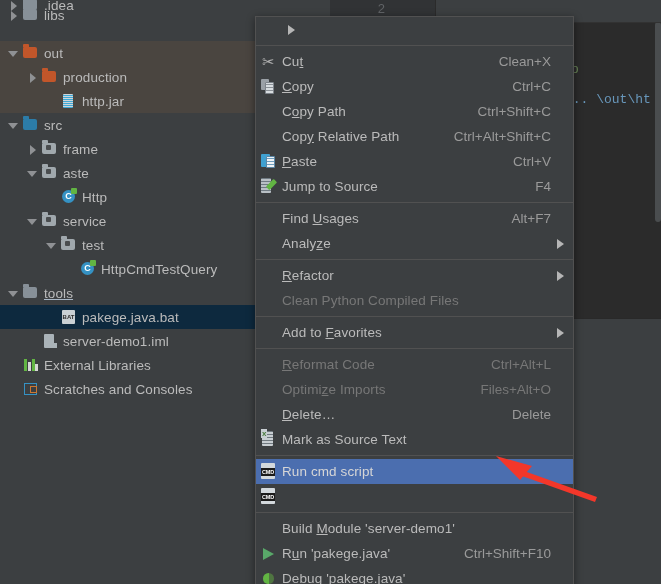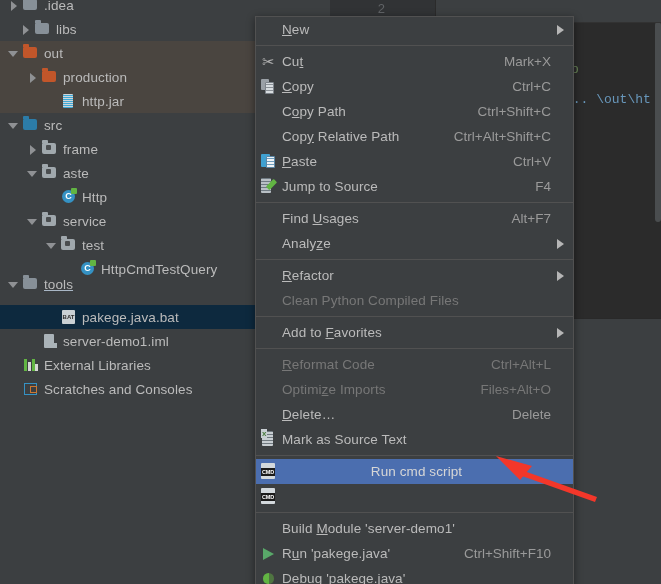--- a/index.html
+++ b/index.html
@@ -127,21 +127,21 @@
     position:absolute;left:255px;top:16px;width:317px;
     background:#3c3f41;border:1px solid #515151;
     box-shadow:0 2px 8px rgba(0,0,0,.45);
     z-index:40;
   }
   .mi{
     position:relative;height:25px;display:flex;align-items:center;
     padding:0 8px 0 0;box-sizing:border-box;cursor:default;
   }
   .mi.sel{ background:#4b6eaf; }
-  .mi.sel .mi-label{ color:#d6d6d6;text-align:center; }
+  .mi.sel .mi-label{ color:#d6d6d6; }
   .mi-ico{
     width:26px;flex:0 0 26px;height:25px;position:relative;
   }
   .mi-label{
     flex:1 1 auto;font-size:13.5px;color:#bbbbbb;white-space:nowrap;letter-spacing:.1px;
   }
   .mi.disabled .mi-label,.mi.disabled .mi-key{ color:#777777; }
   .mi-key{
     flex:0 0 auto;font-size:13.5px;color:#9a9a9a;margin-left:18px;white-space:nowrap;
   }
@@ -203,21 +203,21 @@
 
 <div id="project-tree">
     <div class="tree-row" style="top: -7px;">
       <span style="display: inline-block; flex: 0 0 auto; width: 8px; height: 1px;"></span>
       <span class="arrow right"></span>
       <span class="ico">
         <span class="folder f-gray"></span>
       </span>
       <span class="tree-label">.idea</span>
     </div>
-    <div class="tree-row" style="top: 17px; padding-left: 12px;">
+    <div class="tree-row" style="top: 3px;">
       <span style="display: inline-block; flex: 0 0 auto; width: 8px; height: 1px;"></span>
       <span class="arrow right"></span>
       <span class="ico">
         <span class="folder f-gray"></span>
       </span>
       <span class="tree-label">libs</span>
     </div>
     <div class="tree-row band" style="top: 41px;">
       <span style="display: inline-block; flex: 0 0 auto; width: 8px; height: 1px;"></span>
       <span class="arrow down"></span>
@@ -291,21 +291,21 @@
       <span class="tree-label">test</span>
     </div>
     <div class="tree-row" style="top: 257px;">
       <span style="display: inline-block; flex: 0 0 auto; width: 65px; height: 1px;"></span>
       <span class="arrow none"></span>
       <span class="ico">
         <span class="cls green">C</span>
       </span>
       <span class="tree-label">HttpCmdTestQuery</span>
     </div>
-    <div class="tree-row" style="top: 272px; text-decoration: underline;">
+    <div class="tree-row" style="top: 281px; text-decoration: underline;">
       <span style="display: inline-block; flex: 0 0 auto; width: 8px; height: 1px;"></span>
       <span class="arrow down"></span>
       <span class="ico">
         <span class="folder f-gray"></span>
       </span>
       <span class="tree-label">tools</span>
     </div>
     <div class="tree-row sel" style="top: 305px;">
       <span style="display: inline-block; flex: 0 0 auto; width: 46px; height: 1px;"></span>
       <span class="arrow none"></span>
@@ -341,30 +341,29 @@
       <span class="ico">
         <span class="scr"></span>
       </span>
       <span class="tree-label">Scratches and Consoles</span>
     </div>
   </div>
 
 <div id="ctx-menu">
     <div class="mi">
       <span class="mi-ico"></span>
-      <span class="mi-label"><span class="mnem">N</span>ew</span>
       <span class="mi-sub"></span>
     </div>
     <div class="sep"></div>
     <div class="mi">
       <span class="mi-ico">
         <span class="i-scissors">✂</span>
       </span>
       <span class="mi-label">Cu<span class="mnem">t</span></span>
-      <span class="mi-key">Mark+X</span>
+      <span class="mi-key">Clean+X</span>
       <span style="flex: 0 0 14px;"></span>
     </div>
     <div class="mi">
       <span class="mi-ico">
         <span class="i-copy"></span>
       </span>
       <span class="mi-label"><span class="mnem">C</span>opy</span>
       <span class="mi-key">Ctrl+C</span>
       <span style="flex: 0 0 14px;"></span>
     </div>

